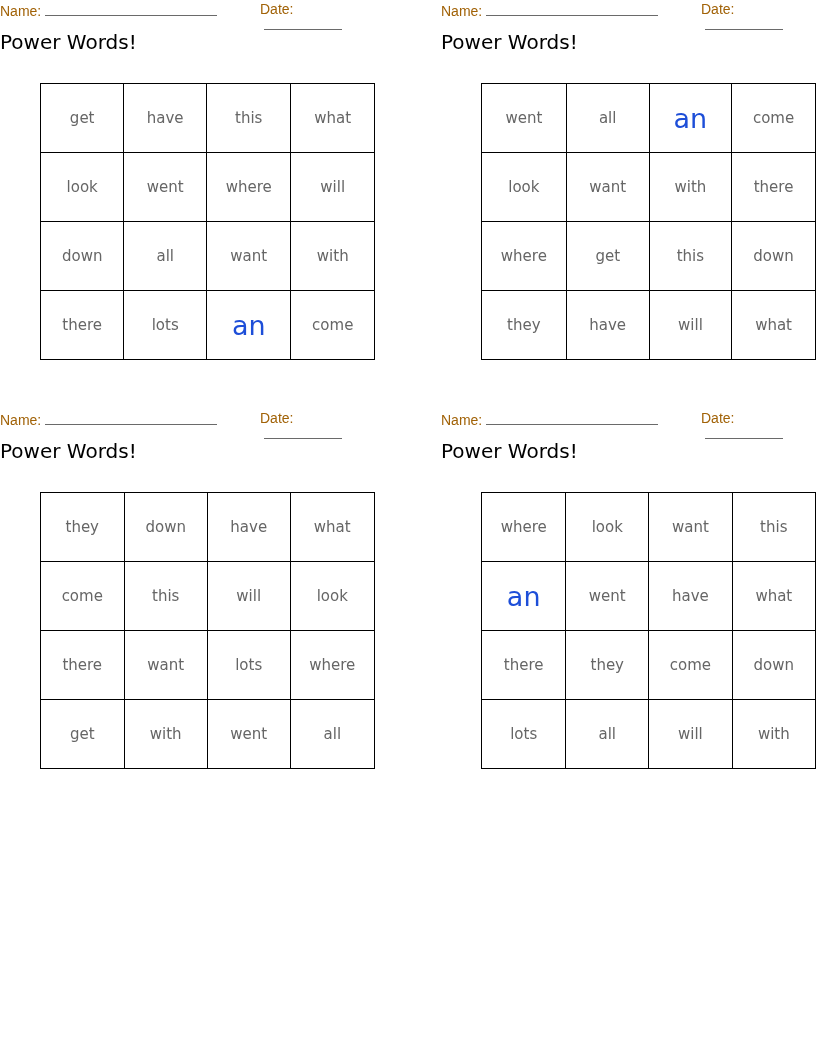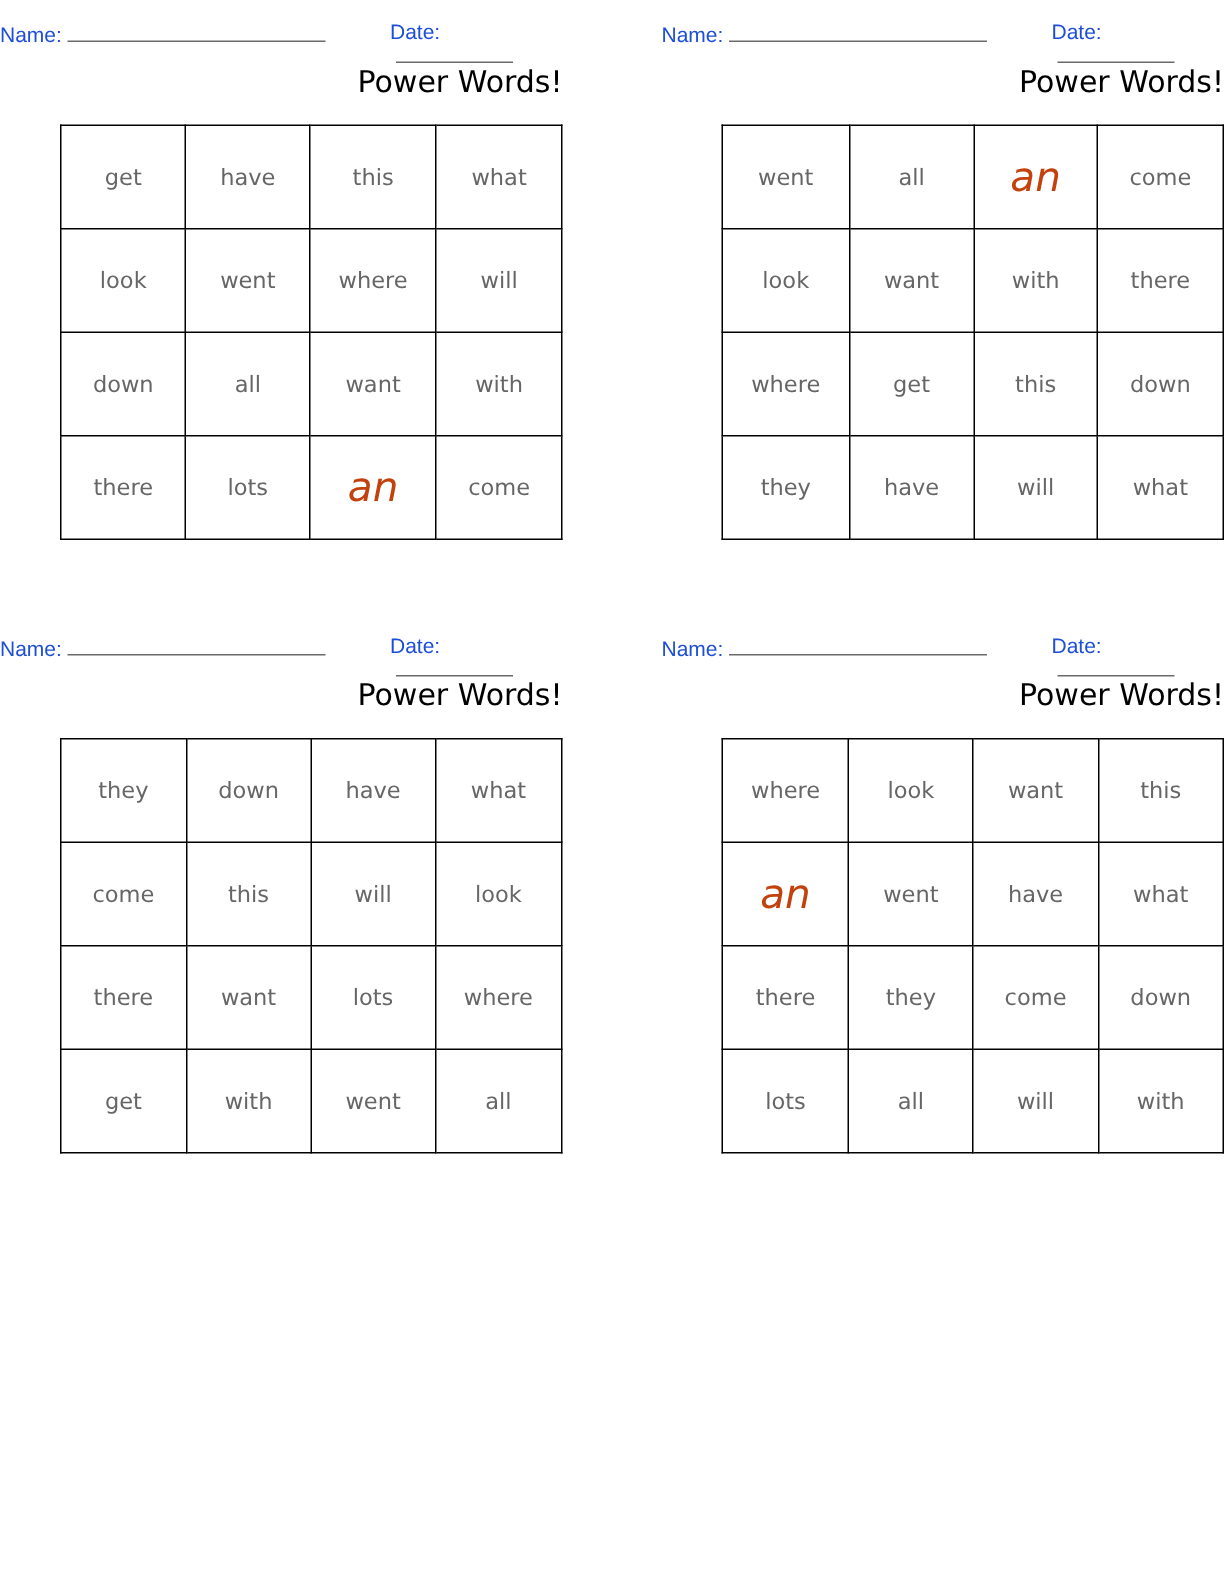--- a/index.html
+++ b/index.html
@@ -1,40 +1,40 @@
 <!DOCTYPE html>
 <html><head>
   <meta charset="utf-8">
   <style>
     html, body { margin: 0; padding: 0; background: #ffffff; }
     body { width: 816px; height: 1056px; position: relative; overflow: hidden; }
     .card { position: absolute; width: 375px; }
     .card-head {
       position: relative; height: 22px;
-      font-family: "Liberation Sans", sans-serif; font-size: 14px; color: #1d4ed8; margin-top: 12px;
+      font-family: "Liberation Sans", sans-serif; font-size: 14px; color: #a16207;
     }
     .name-label { position: absolute; left: 0; top: 3px; }
     .date-label { position: absolute; left: 260px; top: 1px; }
     .line { display: inline-block; border-bottom: 1px solid #6a6a6a; vertical-align: baseline; height: 12px; margin-left: 4px; }
     .name-line { width: 172px; }
     .date-line { width: 78px; }
     .title {
-      position: absolute; left: 0; top: 42px; width: 375px; text-align: right;
+      position: absolute; left: 0; top: 30px; width: 375px; text-align: left;
       font-family: "DejaVu Sans", sans-serif; font-size: 20px; color: #000;
     }
     .grid {
       position: absolute; left: 10px; top: 83px;
       border-collapse: collapse;
       margin-left: 30px;
     }
     .grid td {
       width: 92px; height: 68px; border: 1.5px solid #000; text-align: center; vertical-align: middle;
       font-family: "DejaVu Sans", sans-serif; font-size: 15px; color: #666666; padding: 0;
     }
-    .grid td.big { font-size: 27px; color: #c2410c; font-style: italic; }
+    .grid td.big { font-size: 27px; color: #1d4ed8; }
   </style>
 </head>
 <body>
 
 <div id="sheet">
     <div class="card" style="left: 0px; top: 0px;">
     <div class="card-head">
       <span class="name-label"><span>Name:</span><span class="line name-line"></span></span>
       <span class="date-label"><span>Date:</span><span class="line date-line"></span></span>
     </div>

